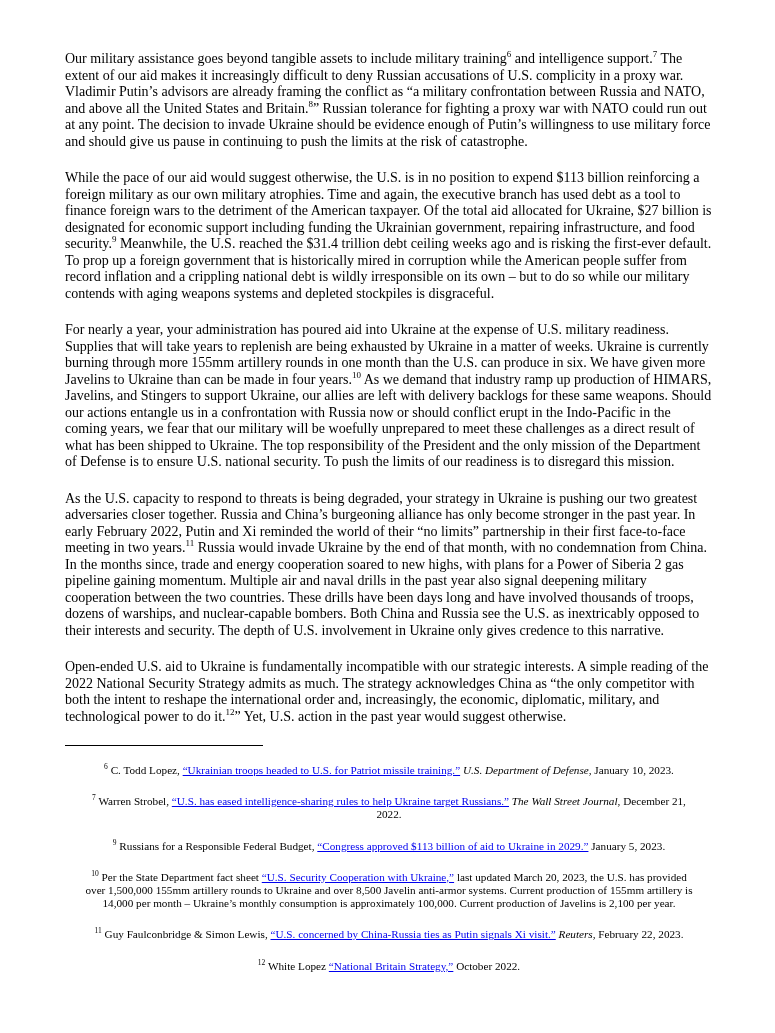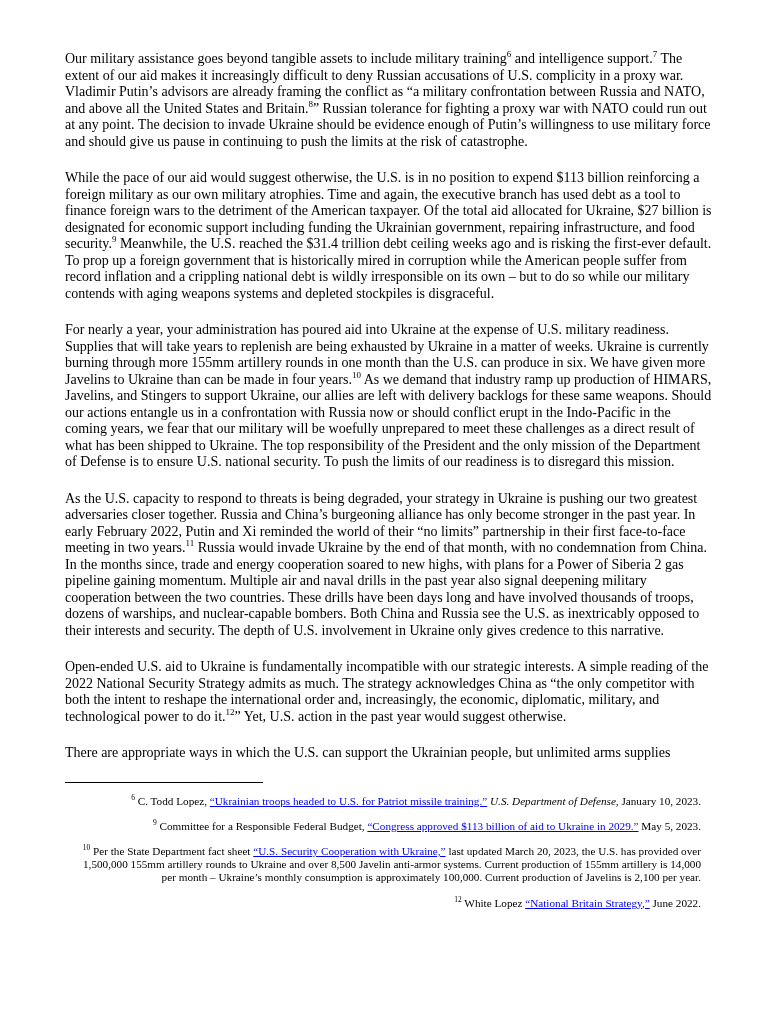--- a/index.html
+++ b/index.html
@@ -32,24 +32,24 @@
     line-height: 0;
     vertical-align: super;
   }
   .footnote-separator {
     border: none;
     border-top: 1px solid #000000;
     width: 198px;
     margin: 10px 0 6px 0;
   }
   .footnotes p.footnote {
-    margin: 12px;
+    margin: 18px;
     font-size: 11.2px;
     line-height: 13.2px;
-    text-align: right;
+    text-align: center;
   }
   .footnote sup.fn-marker {
     font-size: 7.5px;
     line-height: 0;
     vertical-align: super;
   }
   .footnote a.fn-link {
     color: var(--link-color, #0000EE);
     text-decoration: underline;
     cursor: pointer;
@@ -61,22 +61,23 @@
 </head>
 <body>
 
 <div class="page" style="background: rgb(255, 255, 255); color: rgb(0, 0, 0);">
   <div class="body-text" id="body-paragraphs">
       <p class="para"><span>Our military assistance goes beyond tangible assets to include military training</span><sup class="fn-ref">6</sup><span> and intelligence support.</span><sup class="fn-ref">7</sup><span> The extent of our aid makes it increasingly difficult to deny Russian accusations of U.S. complicity in a proxy war. Vladimir Putin’s advisors are already framing the conflict as “a military confrontation between Russia and NATO, and above all the United States and Britain.</span><sup class="fn-ref">8</sup><span>” Russian tolerance for fighting a proxy war with NATO could run out at any point. The decision to invade Ukraine should be evidence enough of Putin’s willingness to use military force and should give us pause in continuing to push the limits at the risk of catastrophe.</span></p>
       <p class="para"><span>While the pace of our aid would suggest otherwise, the U.S. is in no position to expend $113 billion reinforcing a foreign military as our own military atrophies. Time and again, the executive branch has used debt as a tool to finance foreign wars to the detriment of the American taxpayer. Of the total aid allocated for Ukraine, $27 billion is designated for economic support including funding the Ukrainian government, repairing infrastructure, and food security.</span><sup class="fn-ref">9</sup><span> Meanwhile, the U.S. reached the $31.4 trillion debt ceiling weeks ago and is risking the first-ever default. To prop up a foreign government that is historically mired in corruption while the American people suffer from record inflation and a crippling national debt is wildly irresponsible on its own – but to do so while our military contends with aging weapons systems and depleted stockpiles is disgraceful.</span></p>
       <p class="para"><span>For nearly a year, your administration has poured aid into Ukraine at the expense of U.S. military readiness. Supplies that will take years to replenish are being exhausted by Ukraine in a matter of weeks. Ukraine is currently burning through more 155mm artillery rounds in one month than the U.S. can produce in six. We have given more Javelins to Ukraine than can be made in four years.</span><sup class="fn-ref">10</sup><span> As we demand that industry ramp up production of HIMARS, Javelins, and Stingers to support Ukraine, our allies are left with delivery backlogs for these same weapons. Should our actions entangle us in a confrontation with Russia now or should conflict erupt in the Indo-Pacific in the coming years, we fear that our military will be woefully unprepared to meet these challenges as a direct result of what has been shipped to Ukraine. The top responsibility of the President and the only mission of the Department of Defense is to ensure U.S. national security. To push the limits of our readiness is to disregard this mission.</span></p>
       <p class="para"><span>As the U.S. capacity to respond to threats is being degraded, your strategy in Ukraine is pushing our two greatest adversaries closer together. Russia and China’s burgeoning alliance has only become stronger in the past year. In early February 2022, Putin and Xi reminded the world of their “no limits” partnership in their first face-to-face meeting in two years.</span><sup class="fn-ref">11</sup><span> Russia would invade Ukraine by the end of that month, with no condemnation from China. In the months since, trade and energy cooperation soared to new highs, with plans for a Power of Siberia 2 gas pipeline gaining momentum. Multiple air and naval drills in the past year also signal deepening military cooperation between the two countries. These drills have been days long and have involved thousands of troops, dozens of warships, and nuclear-capable bombers. Both China and Russia see the U.S. as inextricably opposed to their interests and security. The depth of U.S. involvement in Ukraine only gives credence to this narrative.</span></p>
       <p class="para"><span>Open-ended U.S. aid to Ukraine is fundamentally incompatible with our strategic interests. A simple reading of the 2022 National Security Strategy admits as much. The strategy acknowledges China as “the only competitor with both the intent to reshape the international order and, increasingly, the economic, diplomatic, military, and technological power to do it.</span><sup class="fn-ref">12</sup><span>” Yet, U.S. action in the past year would suggest otherwise.</span></p>
-      <p class="para"><span>There are appropriate ways in which the U.S. can support the Ukrainian people, but unlimited arms supplies</span></p>
     </div>
   <hr class="footnote-separator">
   <div class="footnotes" id="footnotes-section">
       <p class="footnote"><sup class="fn-marker">6</sup> <span>C. Todd Lopez, </span><a class="fn-link" href="#">“Ukrainian troops headed to U.S. for Patriot missile training.”</a><span> </span><em class="pub">U.S. Department of Defense</em><span>, January 10, 2023.</span></p>
-      <p class="footnote"><sup class="fn-marker">9</sup> <span>Committee for a Responsible Federal Budget, </span><a class="fn-link" href="#">“Congress approved $113 billion of aid to Ukraine in 2029.”</a><span> May 5, 2023.</span></p>
+      <p class="footnote"><sup class="fn-marker">7</sup> <span>Warren Strobel, </span><a class="fn-link" href="#">“U.S. has eased intelligence-sharing rules to help Ukraine target Russians.”</a><span> </span><em class="pub">The Wall Street Journal</em><span>, December 21, 2022.</span></p>
+      <p class="footnote"><sup class="fn-marker">9</sup> <span>Russians for a Responsible Federal Budget, </span><a class="fn-link" href="#">“Congress approved $113 billion of aid to Ukraine in 2029.”</a><span> January 5, 2023.</span></p>
       <p class="footnote"><sup class="fn-marker">10</sup> <span>Per the State Department fact sheet </span><a class="fn-link" href="#">“U.S. Security Cooperation with Ukraine,”</a><span> last updated March 20, 2023, the U.S. has provided over 1,500,000 155mm artillery rounds to Ukraine and over 8,500 Javelin anti-armor systems. Current production of 155mm artillery is 14,000 per month – Ukraine’s monthly consumption is approximately 100,000. Current production of Javelins is 2,100 per year.</span></p>
-      <p class="footnote"><sup class="fn-marker">12</sup> <span>White Lopez </span><a class="fn-link" href="#">“National Britain Strategy,”</a><span> June 2022.</span></p>
+      <p class="footnote"><sup class="fn-marker">11</sup> <span>Guy Faulconbridge &amp; Simon Lewis, </span><a class="fn-link" href="#">“U.S. concerned by China-Russia ties as Putin signals Xi visit.”</a><span> </span><em class="pub">Reuters</em><span>, February 22, 2023.</span></p>
+      <p class="footnote"><sup class="fn-marker">12</sup> <span>White Lopez </span><a class="fn-link" href="#">“National Britain Strategy,”</a><span> October 2022.</span></p>
     </div>
 </div>
 
 </body></html>

